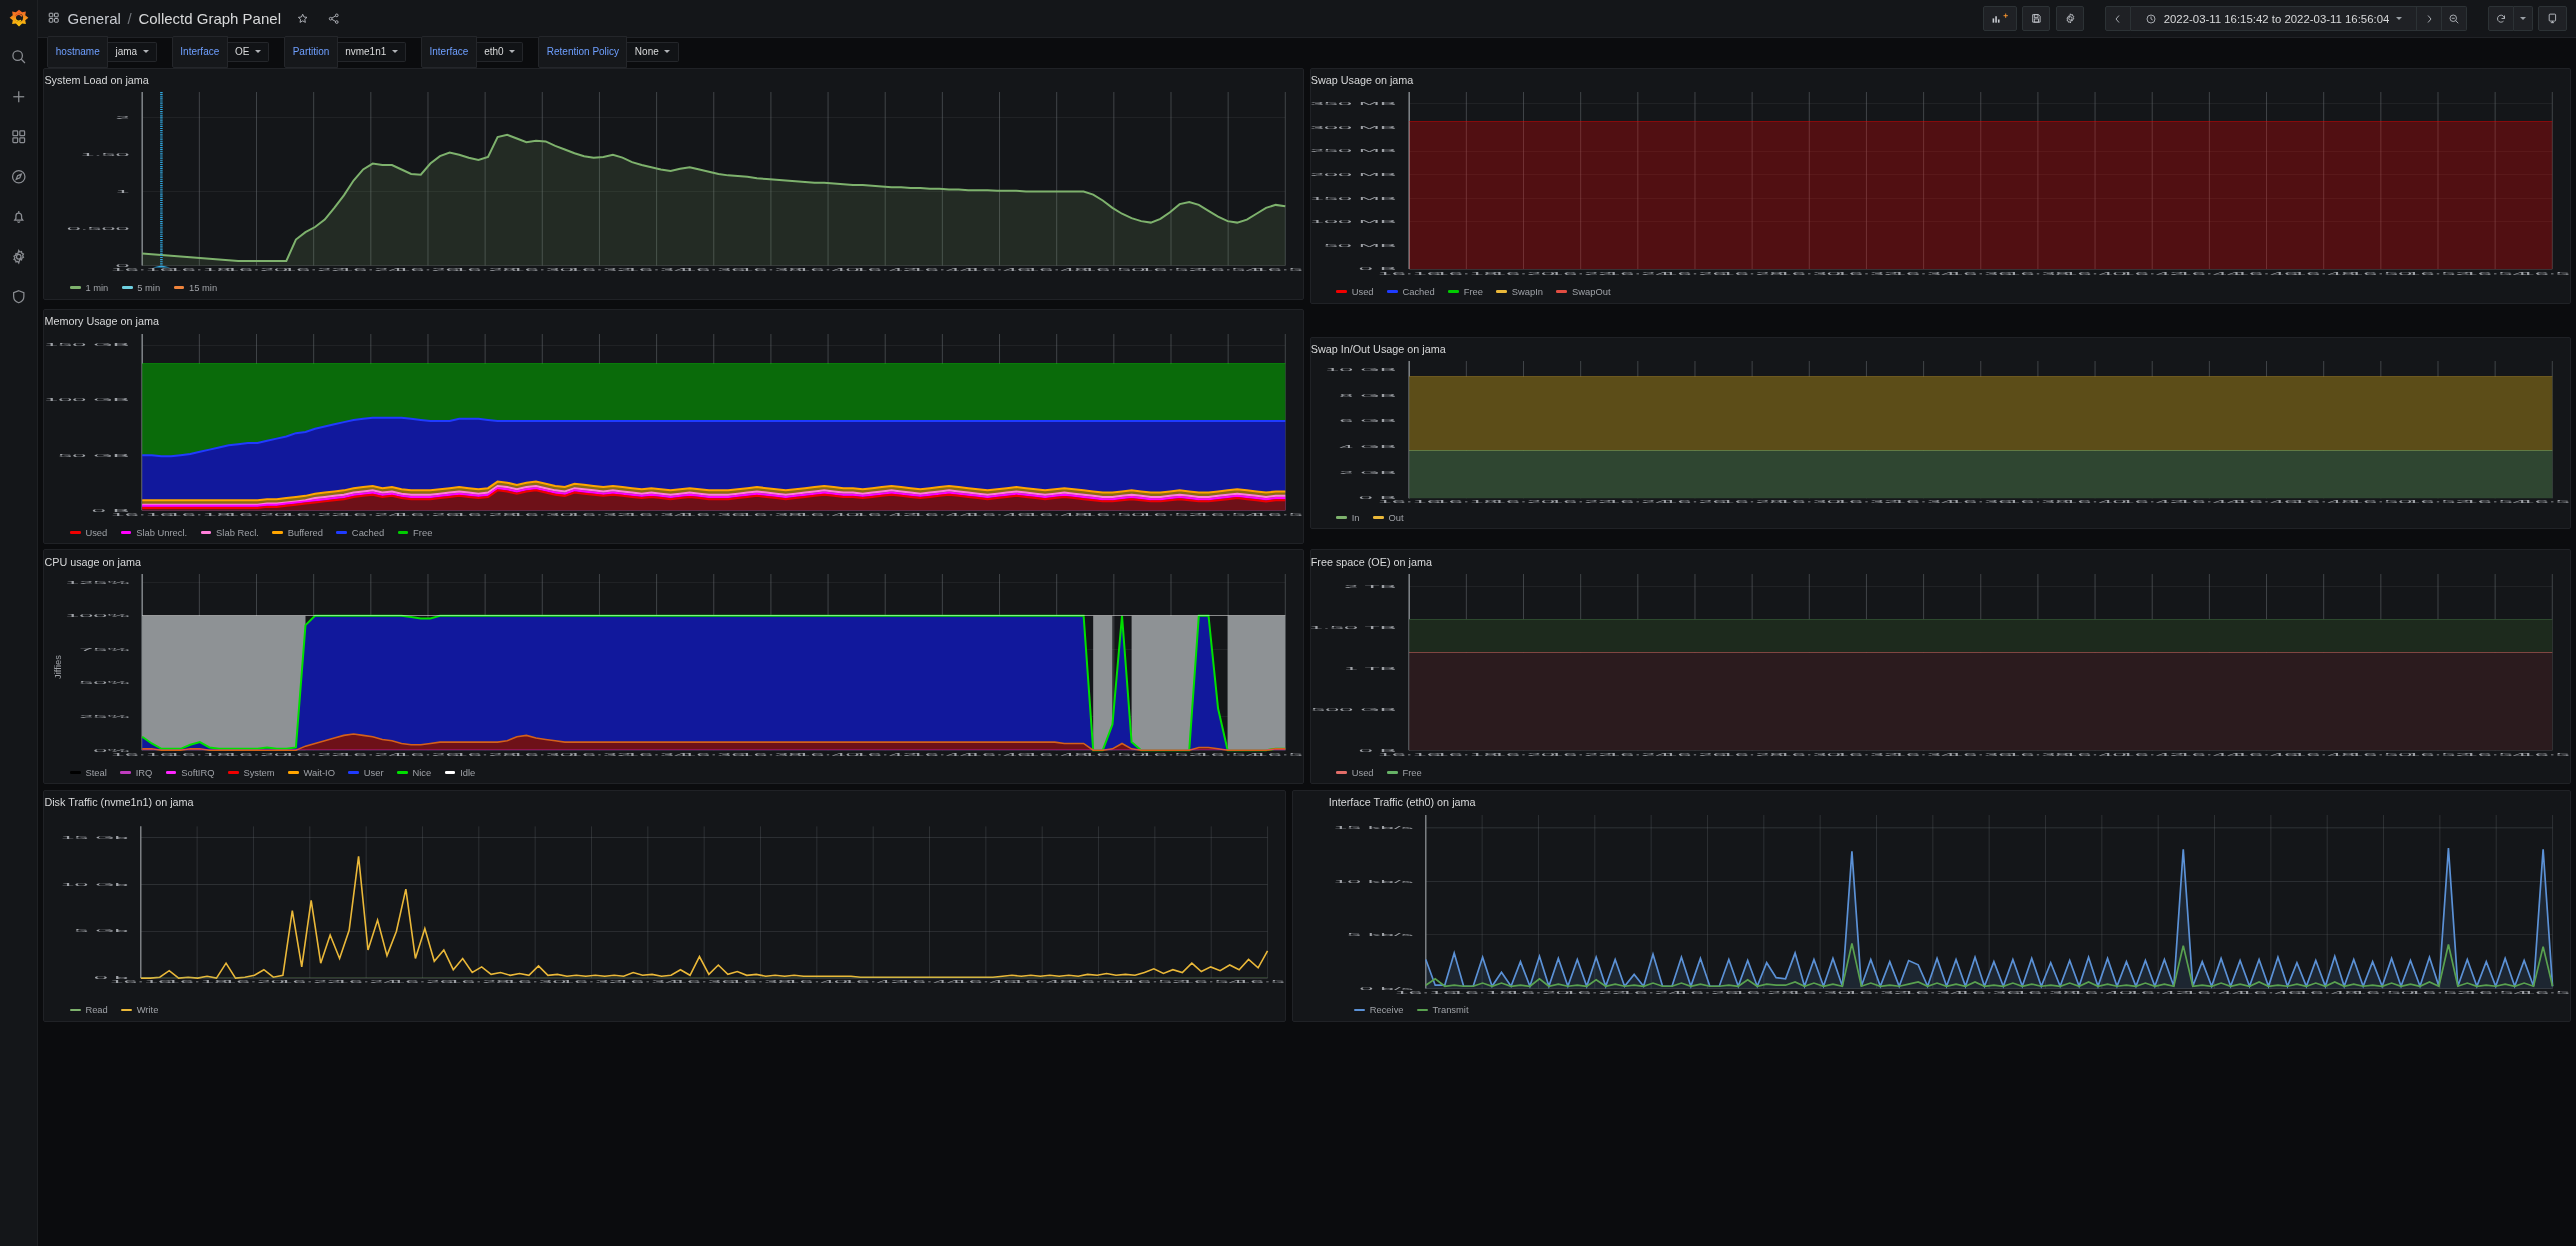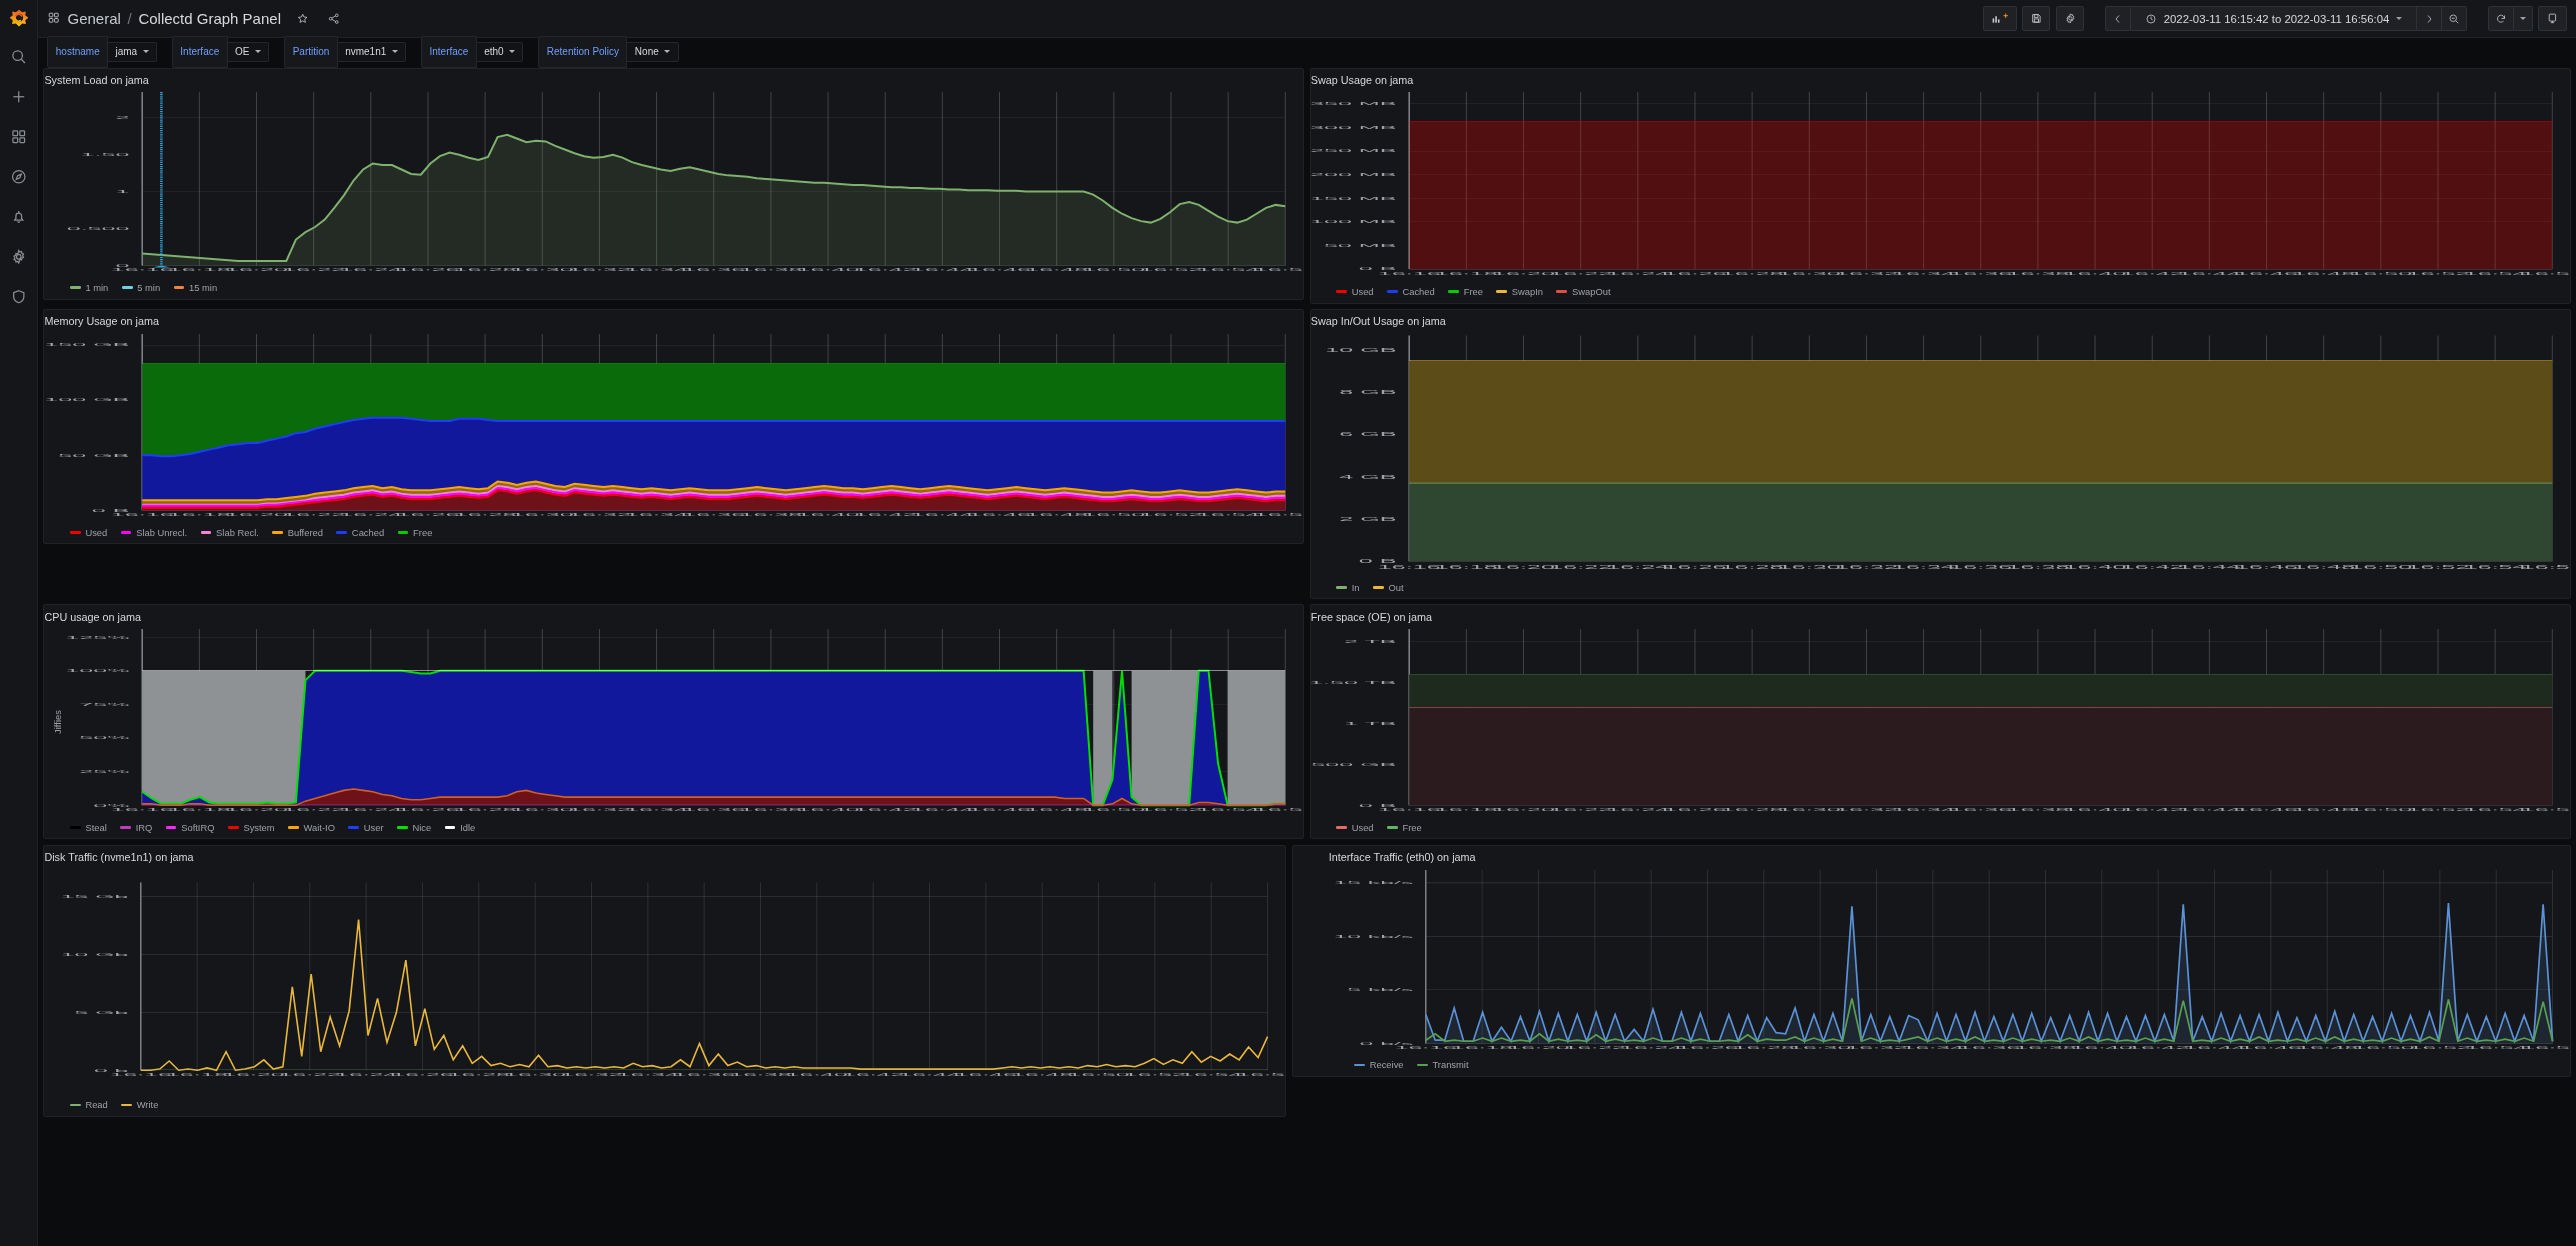--- a/index.html
+++ b/index.html
@@ -593,21 +593,21 @@
           <span class="lgi">
             <span class="swatch" style="background: rgb(31, 59, 255);"></span>
             <span>Cached</span>
           </span>
           <span class="lgi">
             <span class="swatch" style="background: rgb(0, 204, 0);"></span>
             <span>Free</span>
           </span>
         </div>
       </div>
-      <div class="panel" style="flex: 1 1 0%; height: 290px;">
+      <div class="panel" style="flex: 1 1 0%; height: 192px; margin-top: 28px;">
         <div class="ptitle">Swap In/Out Usage on jama</div>
         <div class="pbody">
           <div class="plot">
             <svg viewBox="0 0 1000 1000" preserveAspectRatio="none">
               <line x1="78" y1="928.0" x2="986" y2="928.0" stroke="#6b7075" stroke-width="0.8" opacity="0"></line>
               <text x="68" y="935.0" text-anchor="end" font-size="20" fill="#9fa2a7" font-family="Liberation Sans, sans-serif">0 B</text>
               <line x1="78" y1="759.4" x2="986" y2="759.4" stroke="#6b7075" stroke-width="0.8" opacity="0.55"></line>
               <text x="68" y="766.4" text-anchor="end" font-size="20" fill="#9fa2a7" font-family="Liberation Sans, sans-serif">2 GB</text>
               <line x1="78" y1="590.8" x2="986" y2="590.8" stroke="#6b7075" stroke-width="0.8" opacity="0.55"></line>
               <text x="68" y="597.8" text-anchor="end" font-size="20" fill="#9fa2a7" font-family="Liberation Sans, sans-serif">4 GB</text>
@@ -863,21 +863,21 @@
             <span>Used</span>
           </span>
           <span class="lgi">
             <span class="swatch" style="background: rgb(102, 178, 102);"></span>
             <span>Free</span>
           </span>
         </div>
       </div>
     </div>
     <div class="row">
-      <div class="panel" style="flex: 1 1 0%; height: 272px; gap: 12px;">
+      <div class="panel" style="flex: 1 1 0%; height: 232px; gap: 12px;">
         <div class="ptitle">Disk Traffic (nvme1n1) on jama</div>
         <div class="pbody">
           <div class="plot">
             <svg viewBox="0 0 1000 1000" preserveAspectRatio="none">
               <line x1="78" y1="928.0" x2="986" y2="928.0" stroke="#6b7075" stroke-width="0.8" opacity="0"></line>
               <text x="68" y="935.0" text-anchor="end" font-size="20" fill="#9fa2a7" font-family="Liberation Sans, sans-serif">0 b</text>
               <line x1="78" y1="649.6" x2="986" y2="649.6" stroke="#6b7075" stroke-width="0.8" opacity="0.55"></line>
               <text x="68" y="656.6" text-anchor="end" font-size="20" fill="#9fa2a7" font-family="Liberation Sans, sans-serif">5 Gb</text>
               <line x1="78" y1="371.2" x2="986" y2="371.2" stroke="#6b7075" stroke-width="0.8" opacity="0.55"></line>
               <text x="68" y="378.2" text-anchor="end" font-size="20" fill="#9fa2a7" font-family="Liberation Sans, sans-serif">10 Gb</text>

